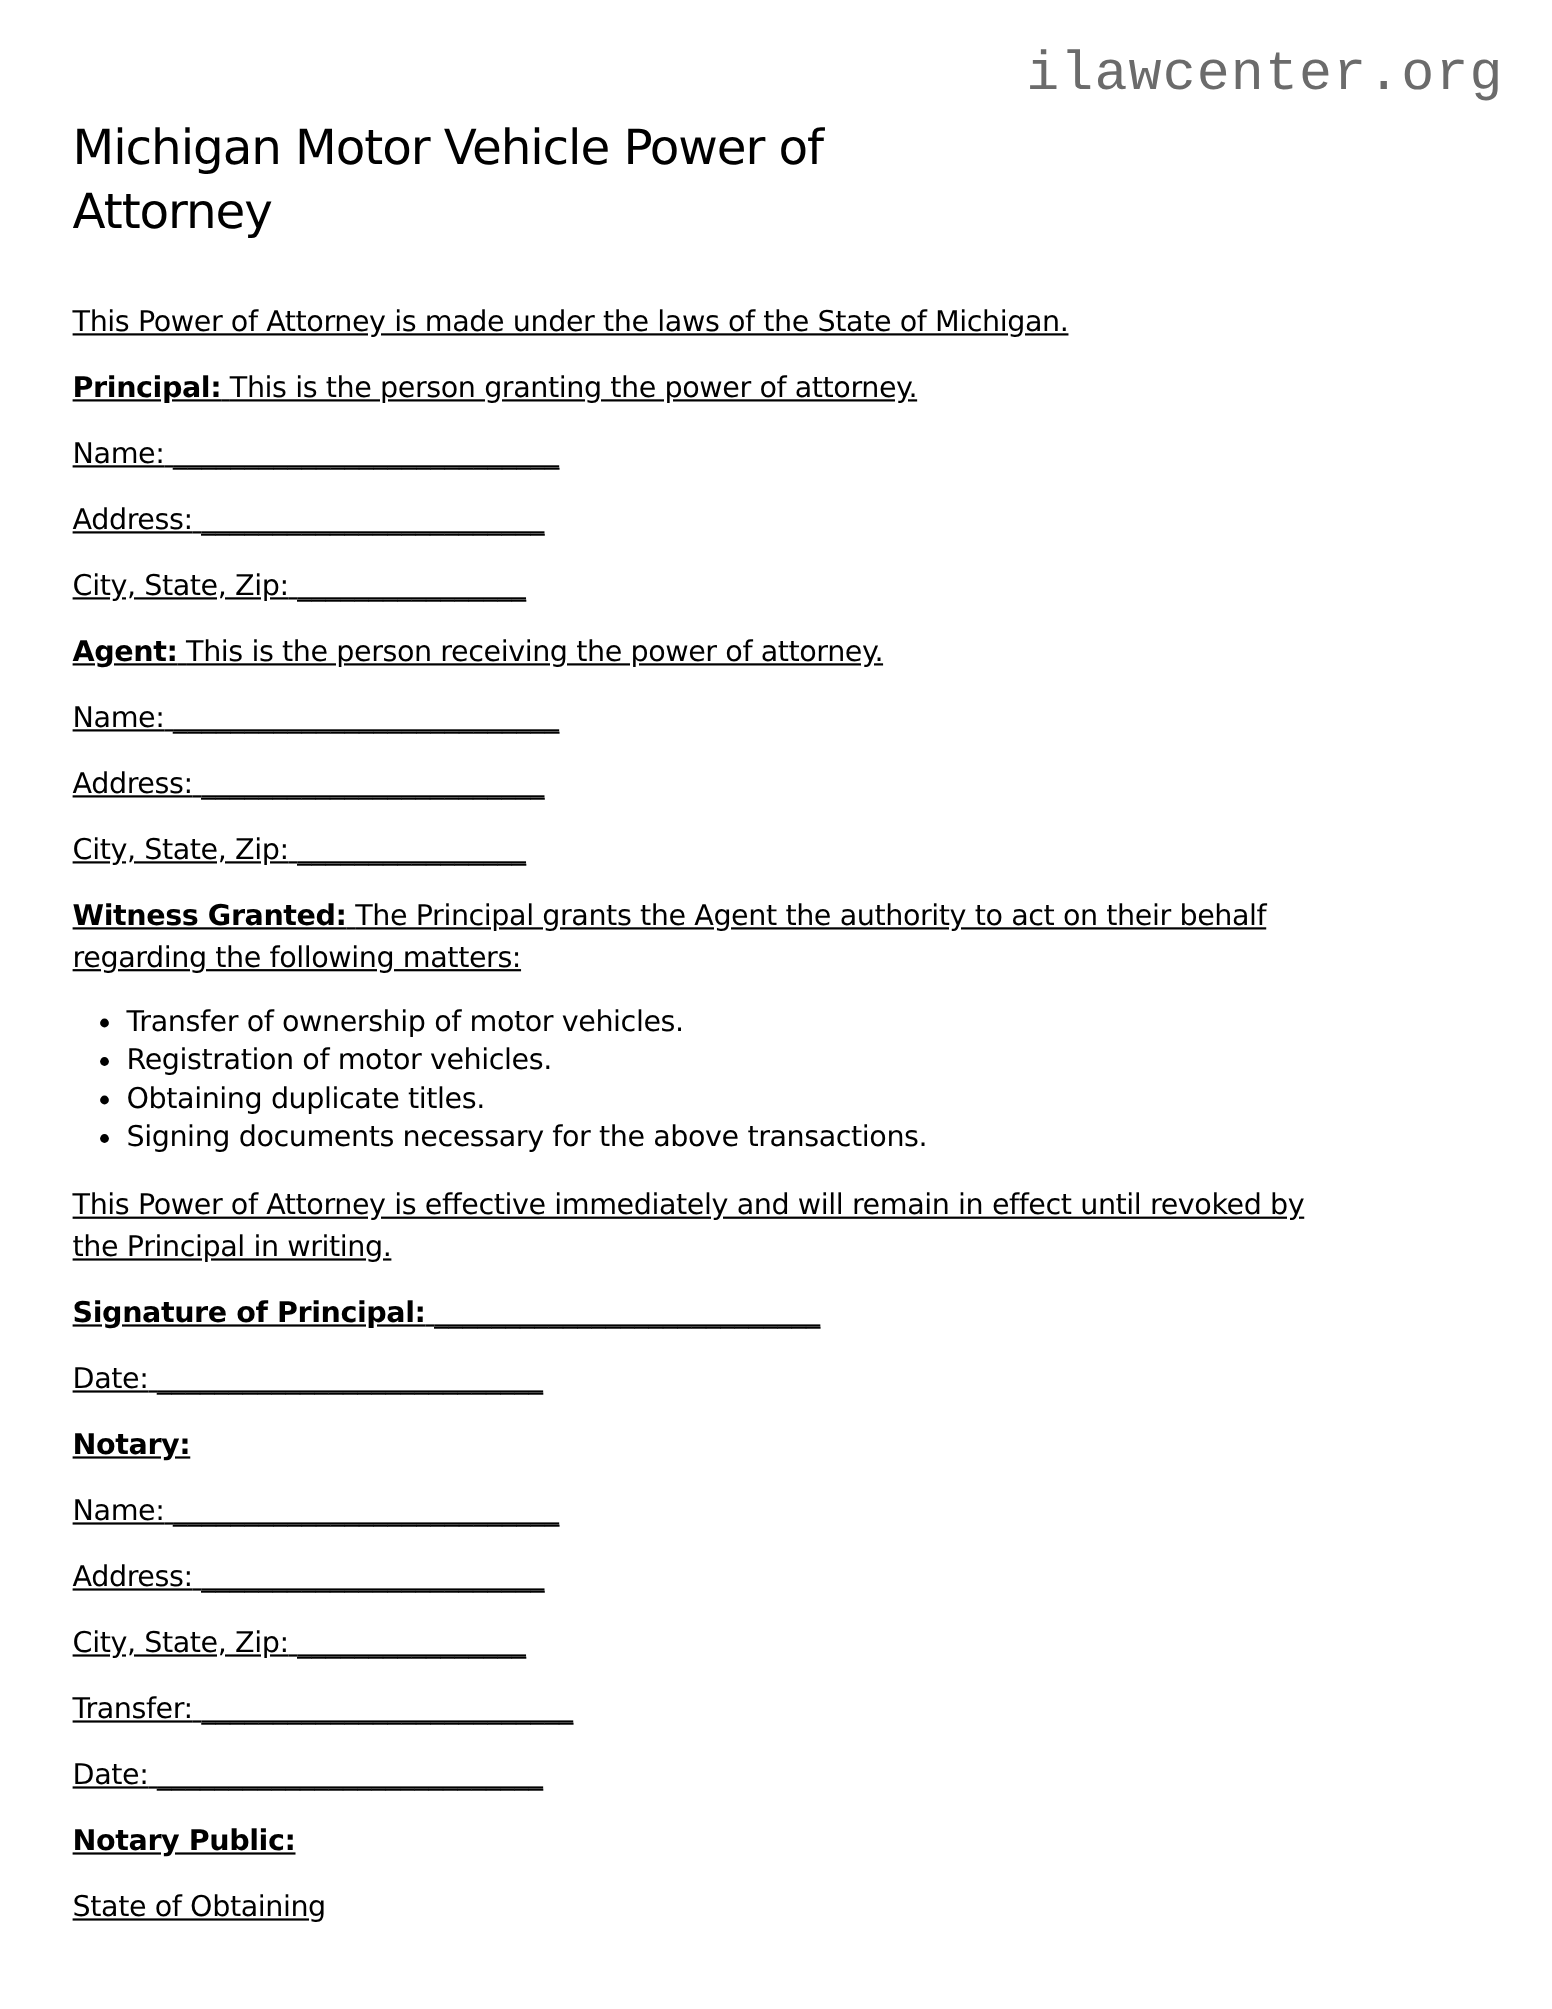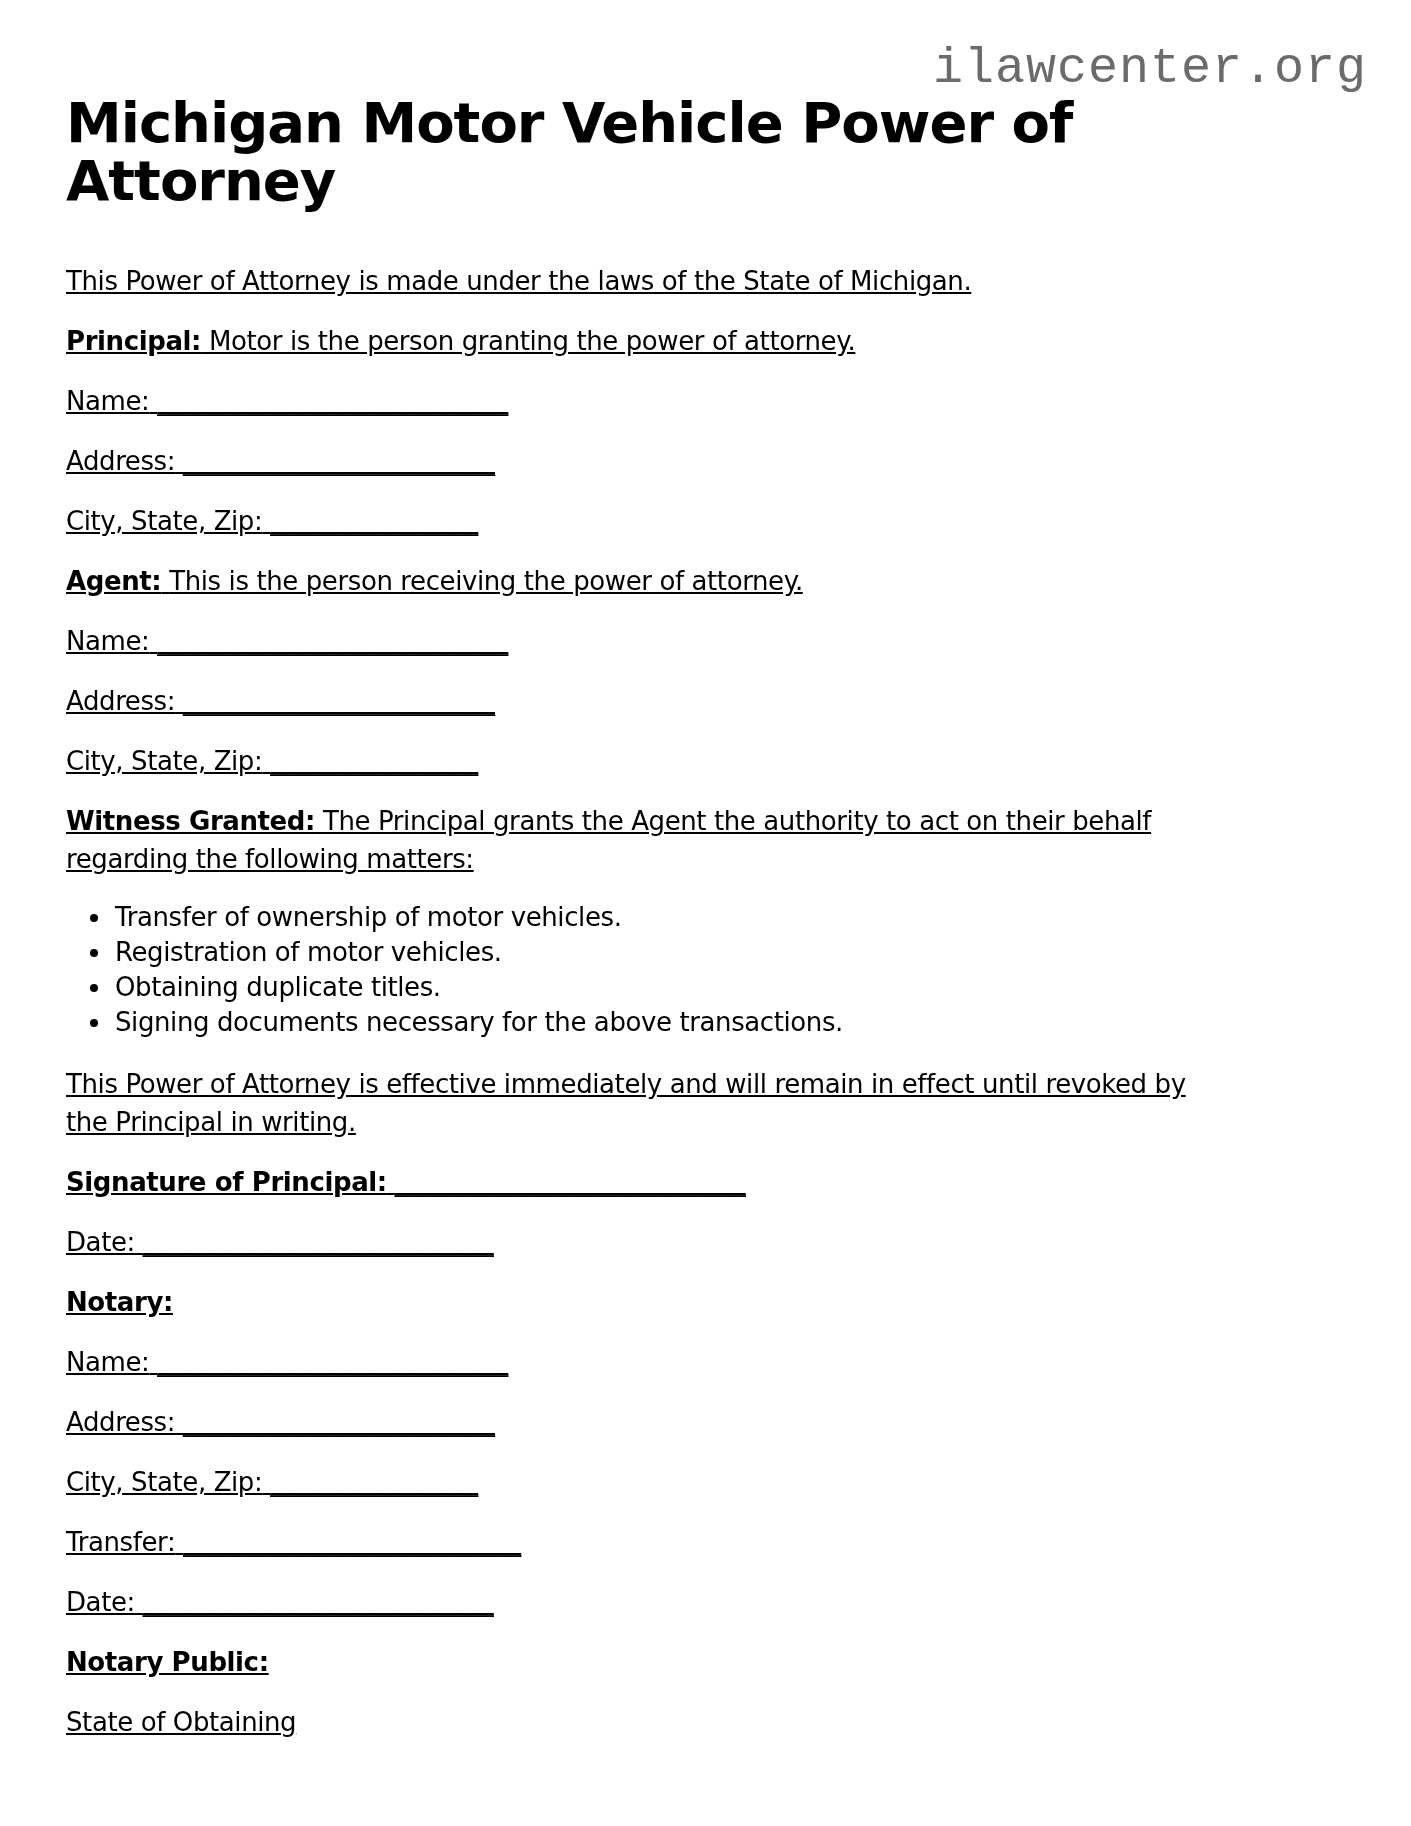--- a/index.html
+++ b/index.html
@@ -19,25 +19,25 @@
     font-family: "Liberation Mono", monospace;
     font-size: 50px;
     line-height: 62px;
     letter-spacing: 1px;
     color: #6b6b6b;
     text-align: right;
     white-space: pre;
     margin: 0 0 -6px 0;
   }
   h1.title {
-    font-size: 56px;
+    font-size: 44px;
     line-height: 58px;
-    font-weight: bold;
+    font-weight: normal;
     letter-spacing: -1px;
-    margin: 0 0 52px 0;
+    margin: 12px 0 52px 0;
     white-space: pre-line;
   }
   p.row {
     margin: 0 0 22px 0;
     line-height: 38px;
     text-decoration: underline;
   }
   .prelines { white-space: pre-line; }
   strong { font-weight: bold; letter-spacing: -0.4px; }
   ul.powers-list {
@@ -53,21 +53,21 @@
 </head>
 <body>
 
 <div class="logo">ilawcenter.org</div>
 
 <h1 class="title">Michigan Motor Vehicle Power of
 Attorney</h1>
 
 <p class="row">This Power of Attorney is made under the laws of the State of Michigan.</p>
 
-<p class="row"><strong>Principal:</strong> <span>Motor is the person granting the power of attorney.</span></p>
+<p class="row"><strong>Principal:</strong> <span>This is the person granting the power of attorney.</span></p>
 
 <p class="row"><span>Name:</span> <span class="uline">___________________________</span></p>
 
 <p class="row"><span>Address:</span> <span class="uline">________________________</span></p>
 
 <p class="row"><span>City, State, Zip:</span> <span class="uline">________________</span></p>
 
 <p class="row"><strong>Agent:</strong> <span>This is the person receiving the power of attorney.</span></p>
 
 <p class="row"><span>Name:</span> <span class="uline">___________________________</span></p>

